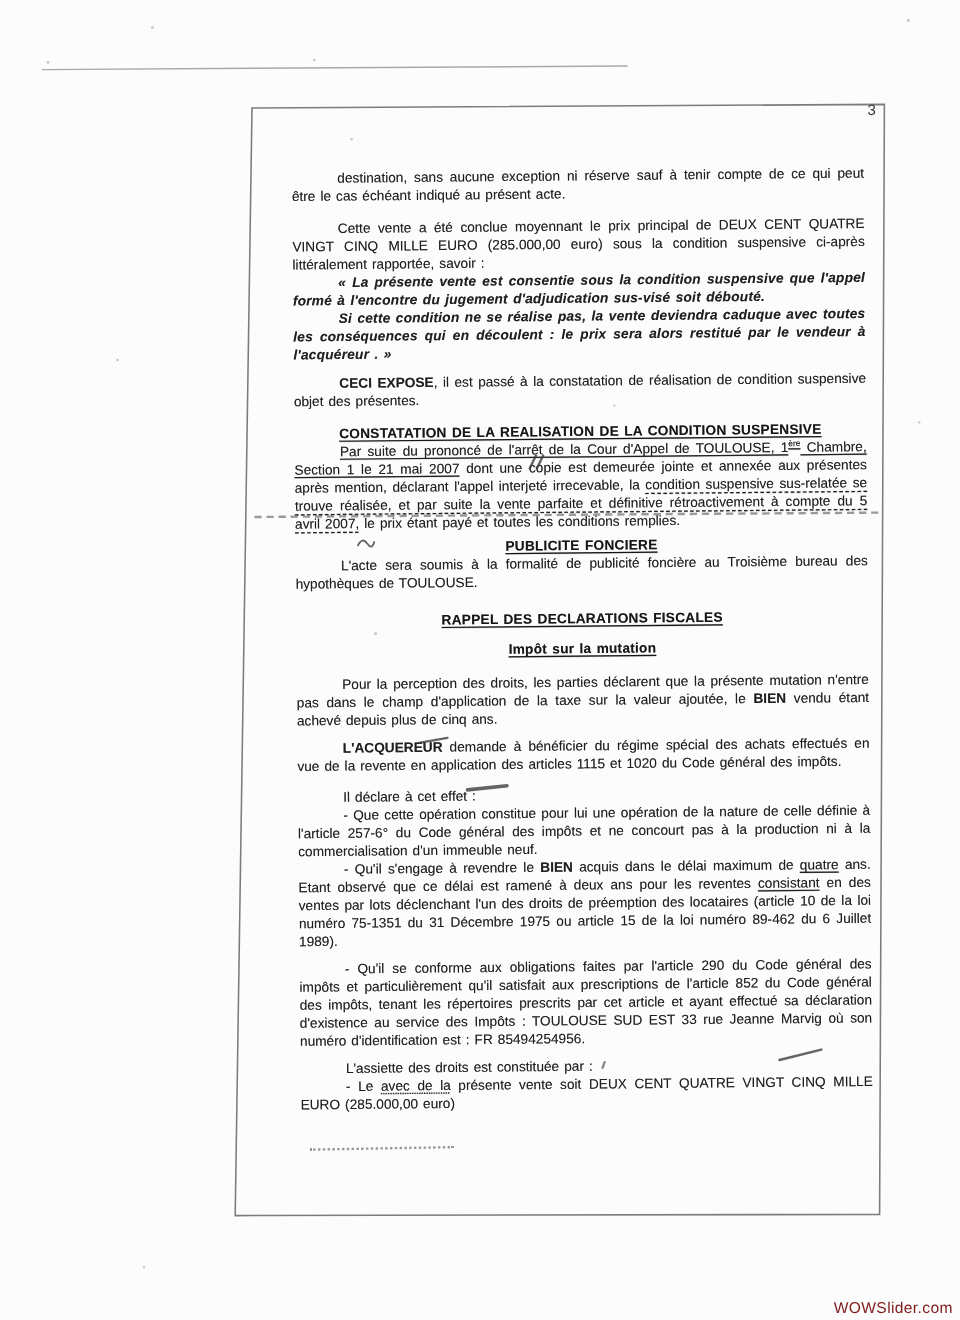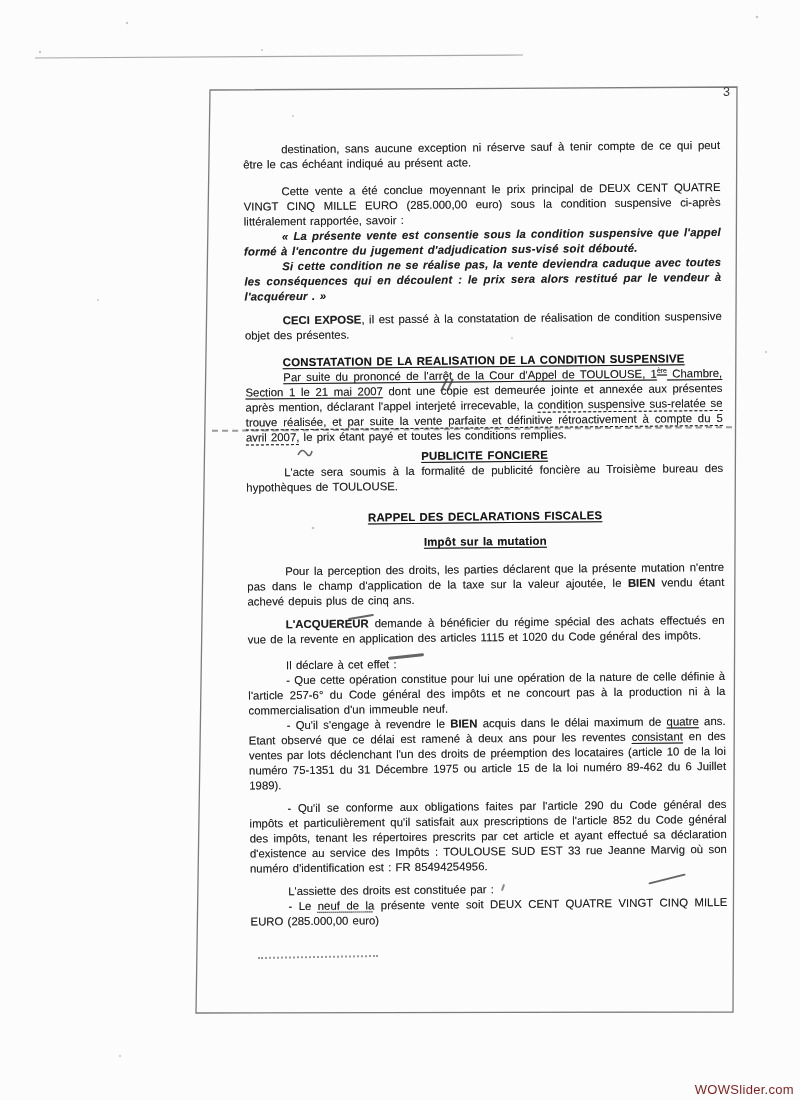--- a/index.html
+++ b/index.html
@@ -103,21 +103,21 @@
     <p class="mt11">Il déclare à cet effet :</p>
 
     <p>- Que cette opération constitue pour lui une opération de la nature de celle définie à l'article 257-6° du Code général des impôts et ne concourt pas à la production ni à la commercialisation d'un immeuble neuf.</p>
 
     <p><span>- Qu'il s'engage à revendre le </span><span class="b">BIEN</span><span> acquis dans le délai maximum de </span><span class="ul">quatre</span><span> ans. Etant observé que ce délai est ramené à deux ans pour les reventes </span><span class="ul">consistant</span><span> en des ventes par lots déclenchant l'un des droits de préemption des locataires (article 10 de la loi numéro 75-1351 du 31 Décembre 1975 ou article 15 de la loi numéro 89-462 du 6 Juillet 1989).</span></p>
 
     <p class="mt8">- Qu'il se conforme aux obligations faites par l'article 290 du Code général des impôts et particulièrement qu'il satisfait aux prescriptions de l'article 852 du Code général des impôts, tenant les répertoires prescrits par cet article et ayant effectué sa déclaration d'existence au service des Impôts : TOULOUSE SUD EST 33 rue Jeanne Marvig où son numéro d'identification est : FR 85494254956.</p>
 
     <p class="mt8">L'assiette des droits est constituée par :</p>
 
-    <p><span>- Le </span><span class="uldot">neuf de la</span><span> présente vente soit DEUX CENT QUATRE VINGT CINQ MILLE EURO (285.000,00 euro)</span></p>
+    <p><span>- Le </span><span class="uldot">avec de la</span><span> présente vente soit DEUX CENT QUATRE VINGT CINQ MILLE EURO (285.000,00 euro)</span></p>
 
   </div>
 
   <div class="stroke" style="left:443px;top:378px;width:2px;height:14px;transform:rotate(26deg);"></div>
   <div class="stroke" style="left:449px;top:378px;width:2px;height:14px;transform:rotate(26deg);"></div>
   <div class="dashline" style="left:212px;top:428px;width:520px;transform:rotate(-0.4deg);"></div>
   <svg style="position:absolute;left:297px;top:446px;" width="16" height="12">
     <path d="M1,9 Q5,1 9,7 T15,5" fill="none" stroke="#3d3d3d" stroke-width="1.5" opacity="0.8"></path>
   </svg>
   <div class="stroke" style="left:348px;top:616px;width:26px;height:2px;transform:rotate(-10deg);"></div>

